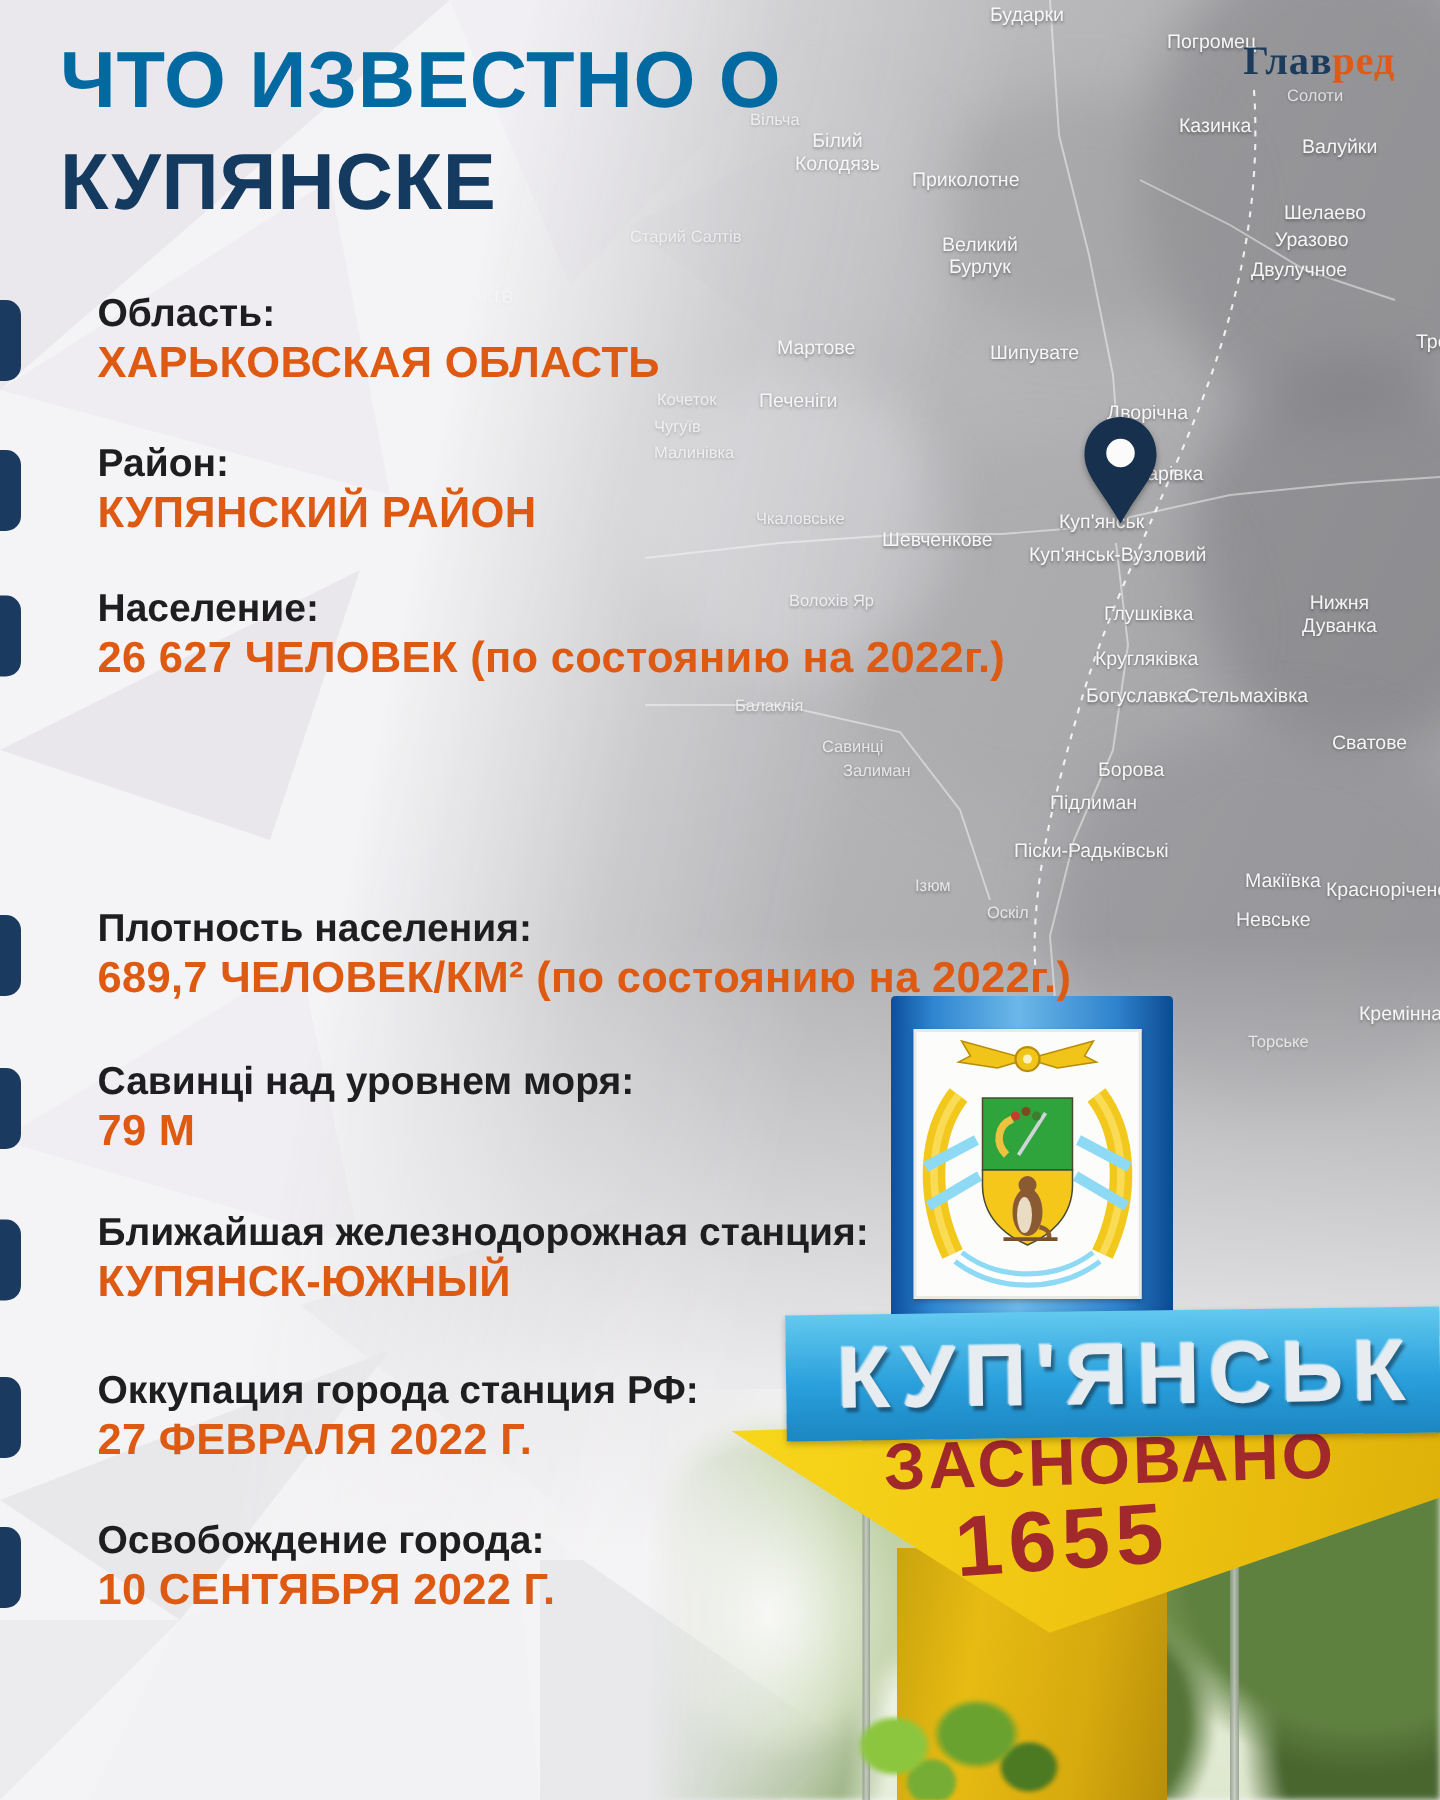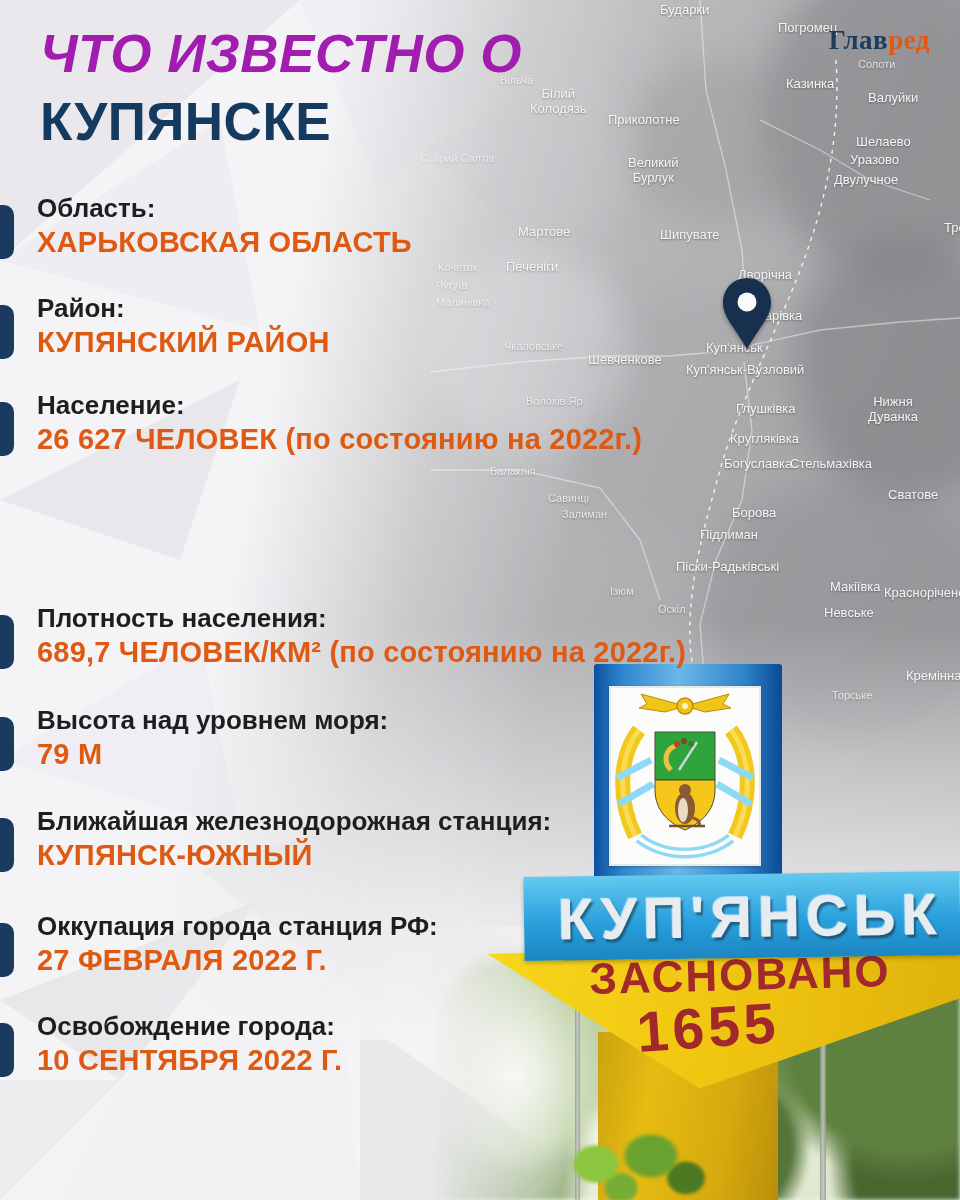--- a/index.html
+++ b/index.html
@@ -29,25 +29,25 @@
 
   
   .logo{position:absolute;top:25px;right:30px;z-index:20;
     font-family:"Liberation Serif","DejaVu Serif",serif;font-weight:700;font-size:27px;letter-spacing:.5px;}
   .logo .p1{color:#1d3b5a;}
   .logo .p2{color:#e05a17;}
 
   
   .title{position:absolute;left:40px;top:20px;z-index:20;font-weight:700;
     font-size:53px;line-height:68px;letter-spacing:.5px;}
-  .title .t1{color:#a21caf;font-style:italic;}
+  .title .t1{color:#0369a1;}
   .title .t2{color:#143a60;}
 
   
-  .fact{position:absolute;left:0;display:flex;align-items:flex-end;z-index:20;}
+  .fact{position:absolute;left:0;display:flex;align-items:center;z-index:20;gap:28px;}
   .fact-bar{flex:none;width:14px;height:54px;margin-top:1px;background:#1a3b5f;border-radius:0 10px 10px 0;margin-right:23px;}
   .fact-label{font-size:26px;font-weight:700;color:#1e1e20;line-height:31px;}
   .fact-value{font-size:29px;font-weight:700;color:#de5a12;line-height:33px;margin-top:2px;white-space:nowrap;letter-spacing:.2px;}
 
   
   .trees{position:absolute;left:432px;top:926px;width:528px;height:274px;z-index:2;
     -webkit-mask-image:linear-gradient(to right,transparent 0,#000 130px);
     mask-image:linear-gradient(to right,transparent 0,#000 130px);}
   .trees-bg{position:absolute;inset:0;filter:blur(2px);
     background:
@@ -287,21 +287,21 @@
   <div class="fact" style="top:603px">
     <span class="fact-bar"></span>
     <div>
         <div class="fact-label">Плотность населения:</div>
     <div class="fact-value">689,7 ЧЕЛОВЕК/КМ² (по состоянию на 2022г.)</div>
       </div>
   </div>
   <div class="fact" style="top:705px">
     <span class="fact-bar"></span>
     <div>
-        <div class="fact-label">Высота над уровнем моря:</div>
+        <div class="fact-label">Савинці над уровнем моря:</div>
     <div class="fact-value">79 М</div>
       </div>
   </div>
   <div class="fact" style="top:806px">
     <span class="fact-bar"></span>
     <div>
         <div class="fact-label">Ближайшая железнодорожная станция:</div>
     <div class="fact-value">КУПЯНСК-ЮЖНЫЙ</div>
       </div>
   </div>

